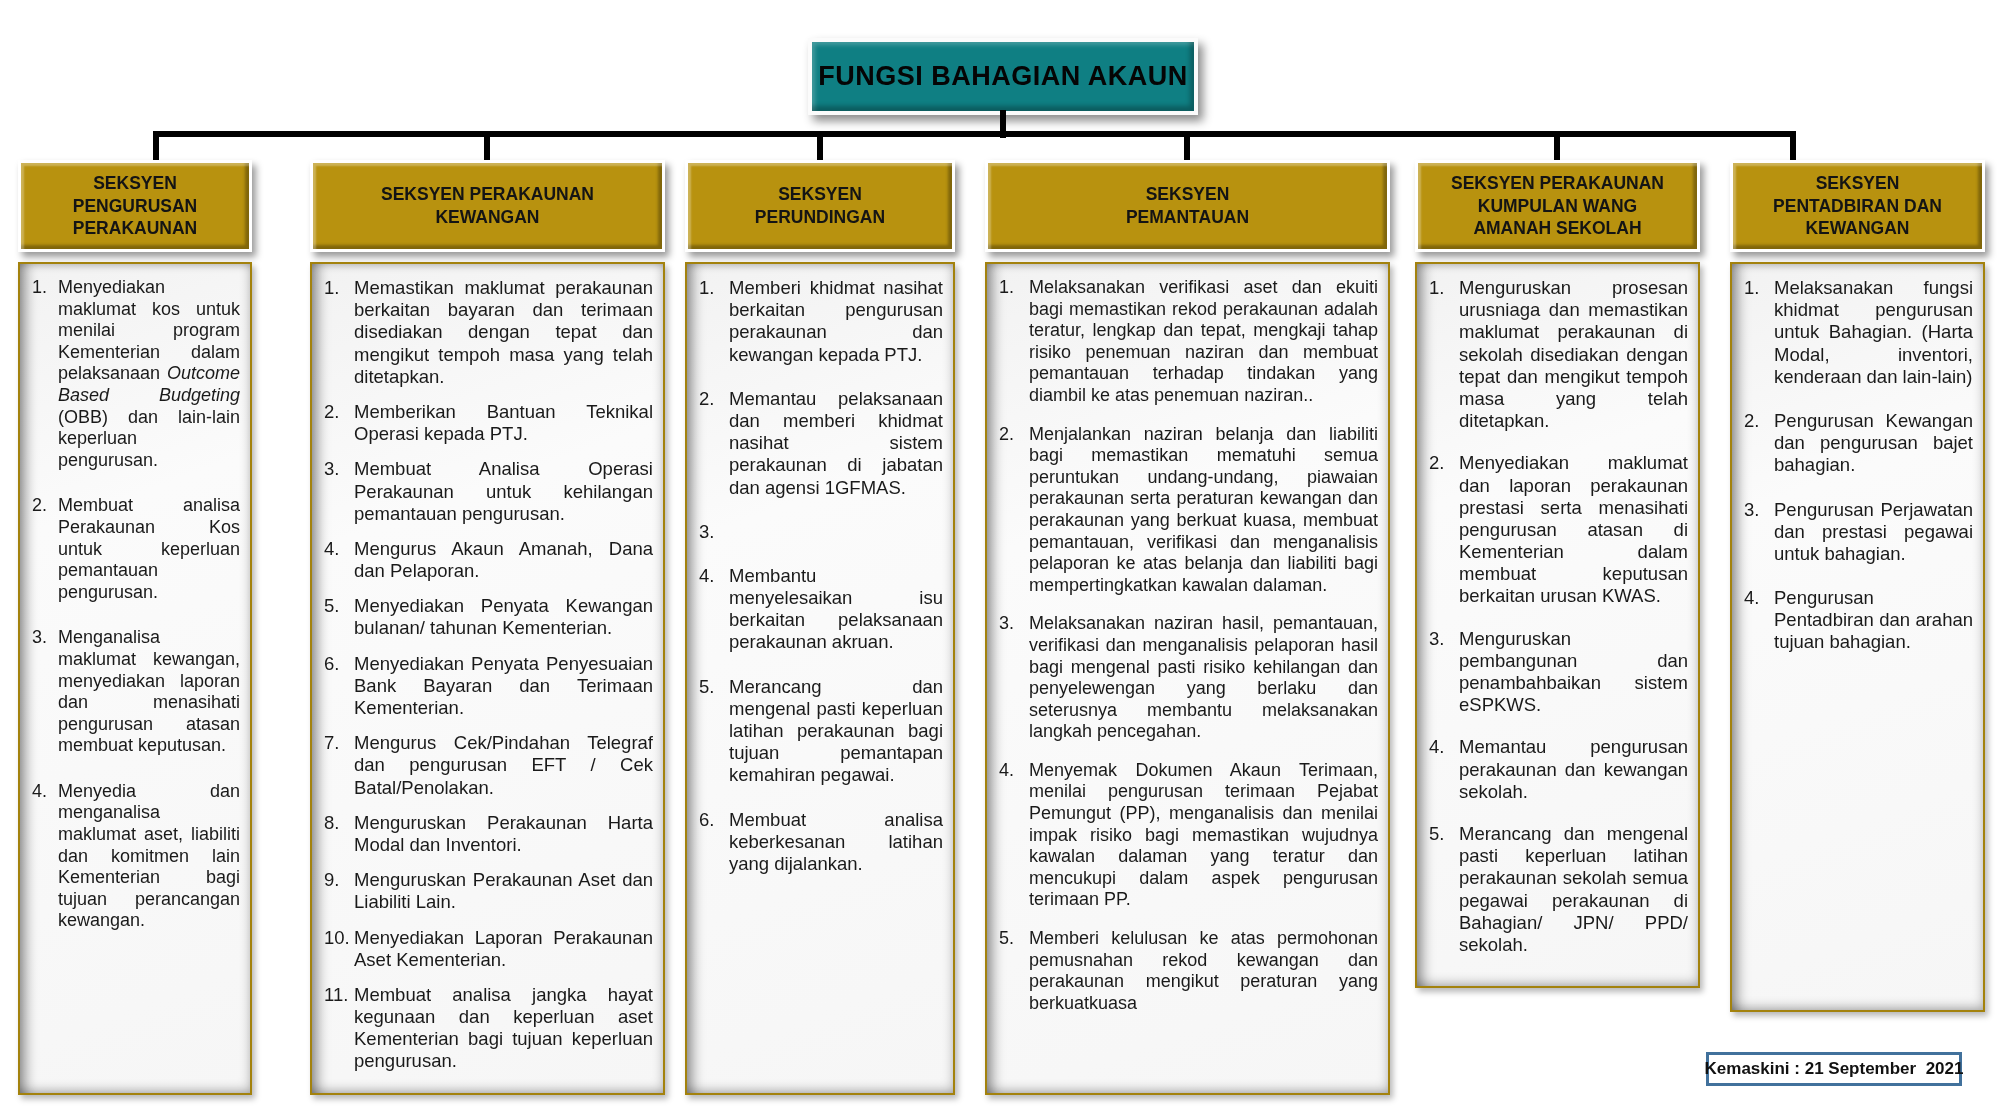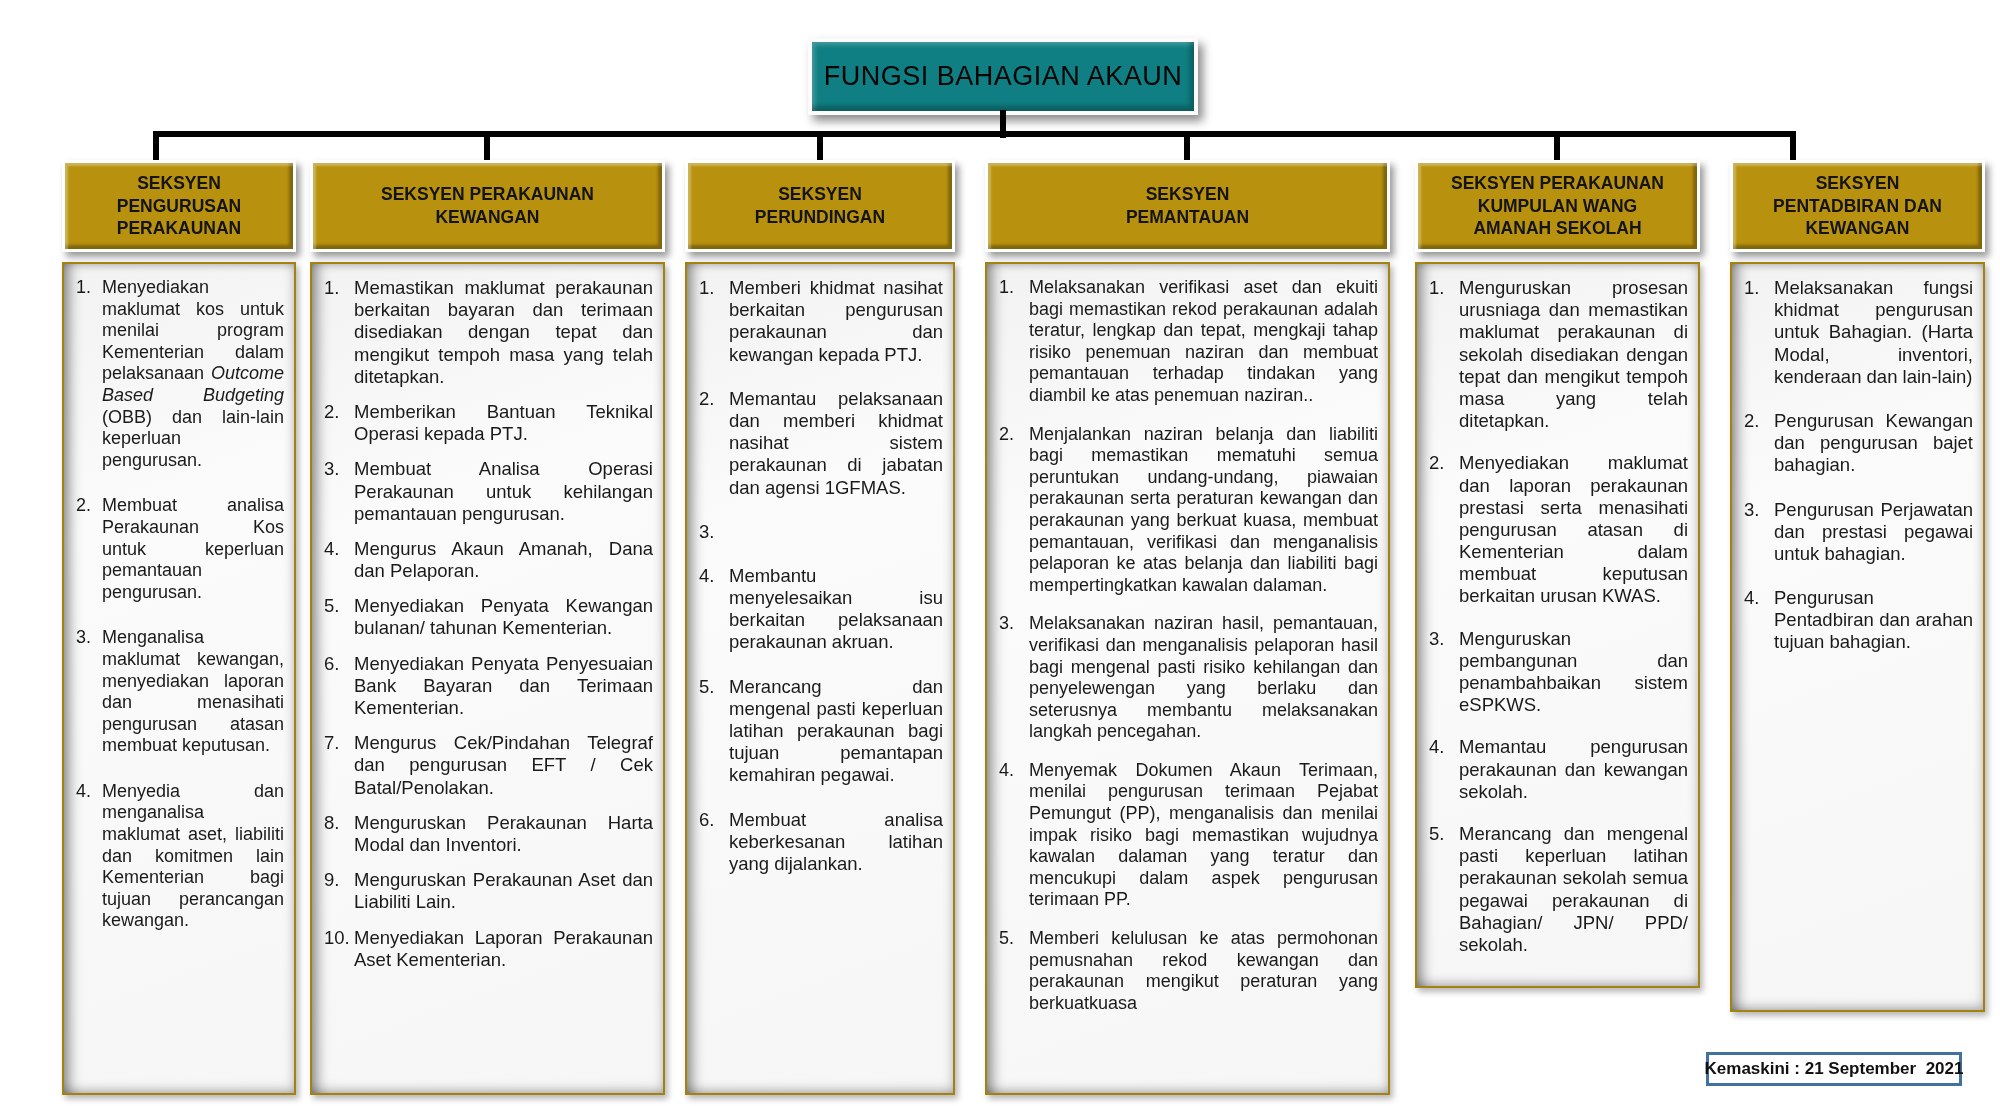--- a/index.html
+++ b/index.html
@@ -11,21 +11,21 @@
   
   .title-box{
     position:absolute;left:808px;top:38px;width:390px;height:77px;
     box-sizing:border-box;
     background:var(--title-bg,#0F7F83);
     border:4px solid #fbfbfb;
     box-shadow:5px 6px 9px rgba(0,0,0,.45),
                inset -4px -5px 5px rgba(0,0,0,.28),
                inset 3px 3px 4px rgba(255,255,255,.22);
     display:flex;align-items:center;justify-content:center;
-    font-weight:normal;font-size:27px;color:#050505;letter-spacing:.5px;
+    font-weight:bold;font-size:27px;color:#050505;letter-spacing:.5px;
   }
 
   
   .line{position:absolute;background:var(--line,#000);}
   .trunk{left:1000px;top:110px;width:6px;height:28px;}
   .hbar{left:153px;top:131px;width:1643px;height:6px;}
   .stub{top:131px;width:6px;height:33px;}
   .stub-0{left:153px}.stub-1{left:484px}.stub-2{left:817px}
   .stub-3{left:1184px}.stub-4{left:1554px}.stub-5{left:1790px}
 
@@ -51,21 +51,21 @@
                inset -7px -10px 12px -8px rgba(0,0,0,.32),
                inset 0 6px 8px -6px rgba(0,0,0,.22);
     padding:13px 10px 10px 12px;
     font-size:18.5px;line-height:1.2;overflow:hidden;
   }
   .item{display:flex;margin-bottom:22px;}
   .item:last-child{margin-bottom:0;}
   .num{flex:0 0 auto;min-width:30px;}
   .itxt{flex:1;text-align:justify;}
 
-  .col-0{left:18px;width:234px;margin-left:44px;}   .col-0 .col-body{height:833px;font-size:18px;} .col-0 .item{margin-bottom:24px;} .col-0 .num{min-width:26px;}
+  .col-0{left:18px;width:234px;}   .col-0 .col-body{height:833px;font-size:18px;} .col-0 .item{margin-bottom:24px;} .col-0 .num{min-width:26px;}
   .col-1{left:310px;width:355px;}  .col-1 .col-body{height:833px;} .col-1 .item{margin-bottom:13px;}
   .col-2{left:685px;width:270px;}  .col-2 .col-body{height:833px;} .col-2 .item{margin-bottom:22px;}
   .col-3{left:985px;width:405px;}  .col-3 .col-body{height:833px;font-size:18px;} .col-3 .item{margin-bottom:17px;}
   .col-4{left:1415px;width:285px;} .col-4 .col-body{height:726px;} .col-4 .item{margin-bottom:20px;}
   .col-5{left:1730px;width:255px;} .col-5 .col-body{height:750px;} .col-5 .item{margin-bottom:22px;}
 
   
   .updated-box{
     position:absolute;left:1706px;top:1052px;width:256px;height:34px;
     box-sizing:border-box;background:#fff;
@@ -160,20 +160,24 @@
               <span class="itxt">Menguruskan Perakaunan Harta Modal dan Inventori.</span>
             </div>
             <div class="item">
               <span class="num">9.</span>
               <span class="itxt">Menguruskan Perakaunan Aset dan Liabiliti Lain.</span>
             </div>
             <div class="item">
               <span class="num">10.</span>
               <span class="itxt">Menyediakan Laporan Perakaunan Aset Kementerian.</span>
             </div>
+            <div class="item">
+              <span class="num">11.</span>
+              <span class="itxt">Membuat analisa jangka hayat kegunaan dan keperluan aset Kementerian bagi tujuan keperluan pengurusan.</span>
+            </div>
           </div>
     </div>
   </div>
 
   <div class="column col-2">
     <div class="col-header">
       <span class="col-header-text">SEKSYEN
 PERUNDINGAN</span>
     </div>
     <div class="col-body">

